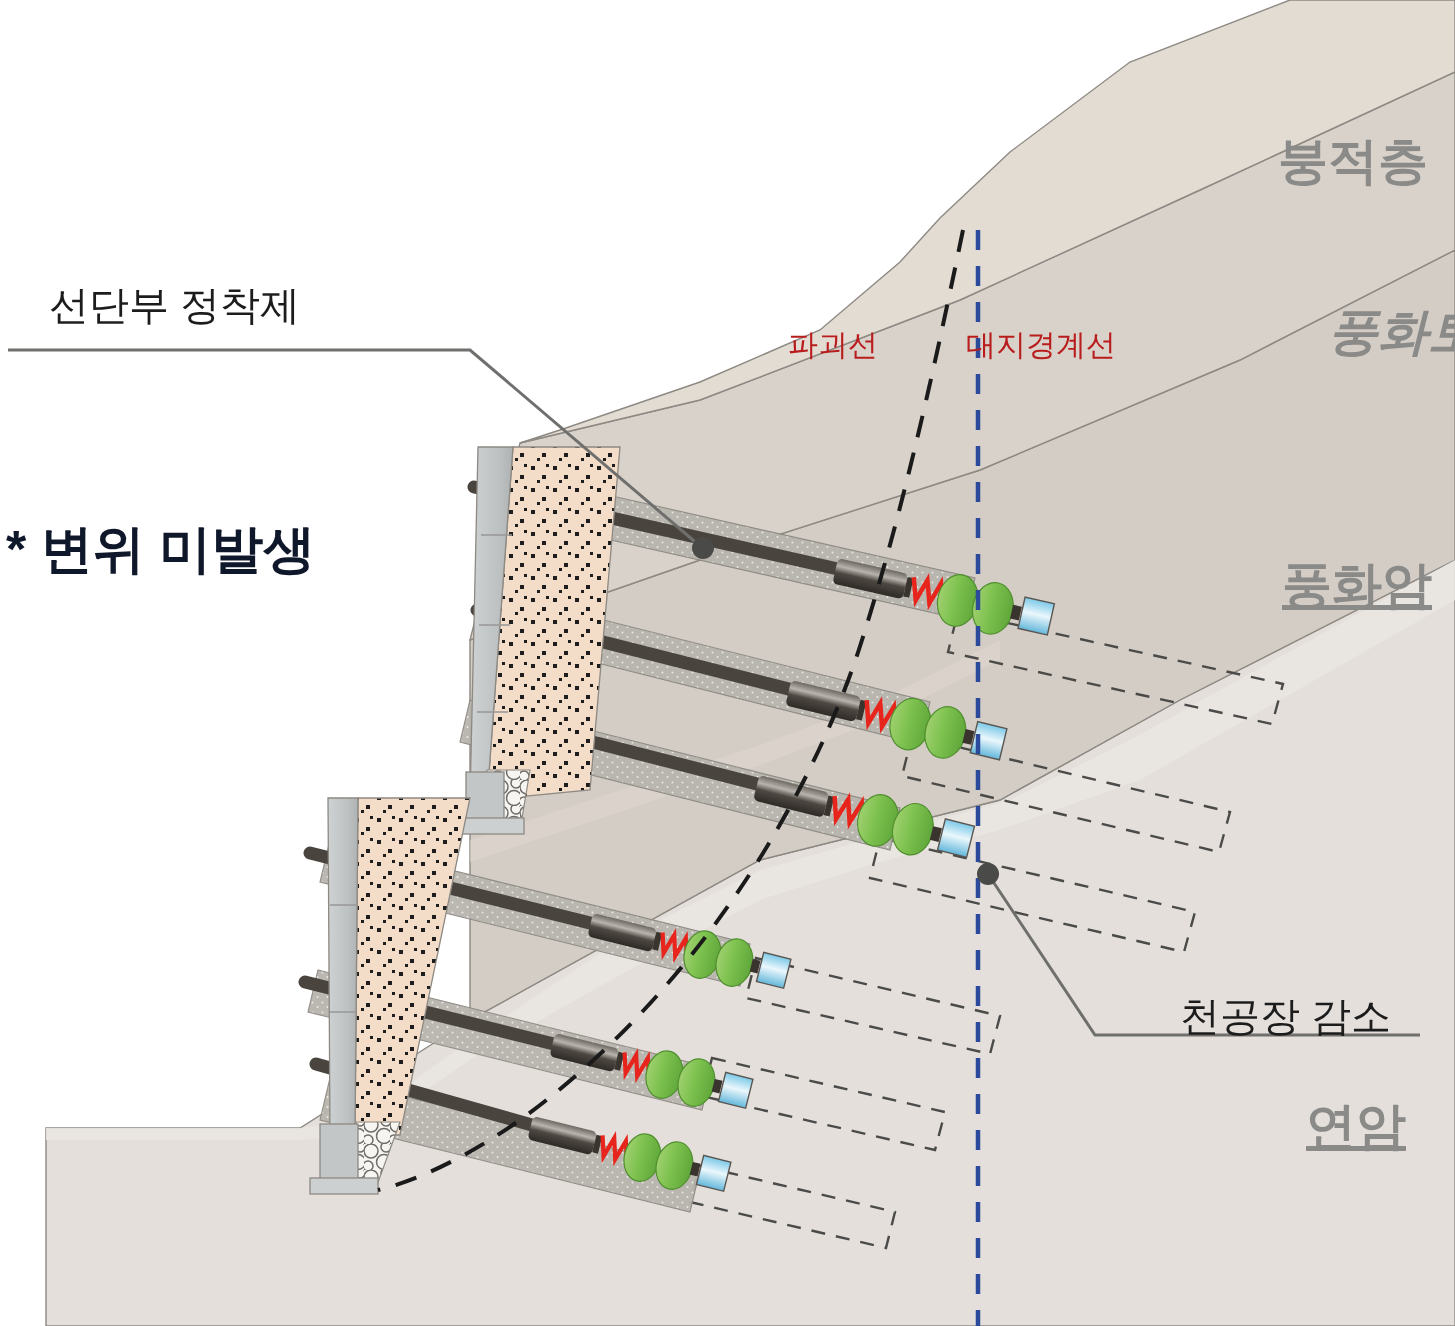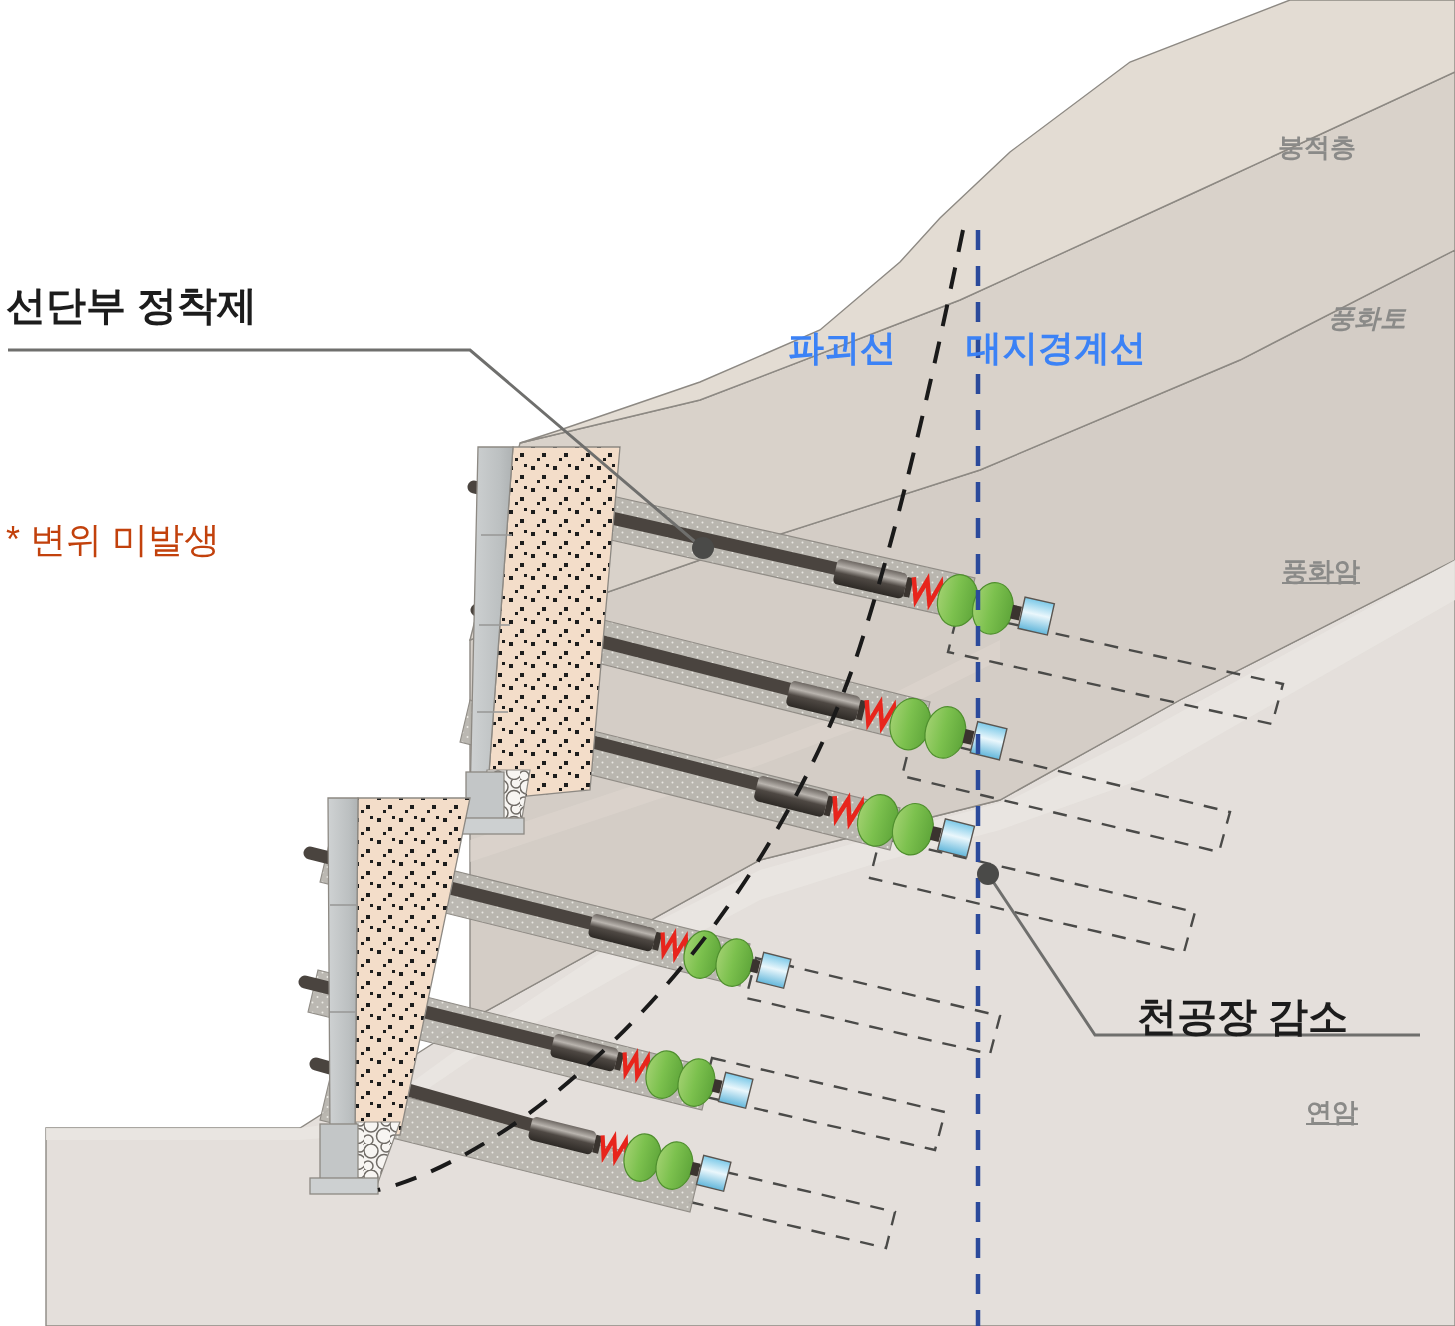--- a/index.html
+++ b/index.html
@@ -1,23 +1,23 @@
 <!DOCTYPE html>
 <html><head>
 <meta charset="utf-8">
 <style>
   html,body{margin:0;padding:0;background:#ffffff;}
   body{font-family:"Liberation Sans","DejaVu Sans",sans-serif;}
   #stage{position:relative;width:1455px;height:1326px;background:#ffffff;overflow:hidden;}
   #scene{position:absolute;left:0;top:0;width:1455px;height:1326px;}
   .lbl{position:absolute;white-space:nowrap;line-height:1.18;}
-  .lbl-strata{font-size:26px;font-weight:700;color:#8a8a88;}
-  .lbl-line{font-size:36px;font-weight:700;color:#3b82f6;}
-  .lbl-callout{font-size:40px;font-weight:700;color:#1c1c1c;}
-  .lbl-note{font-size:36px;font-weight:400;color:#c2410c;}
+  .lbl-strata{font-size:50px;font-weight:700;color:#8a8a88;}
+  .lbl-line{font-size:30px;font-weight:400;color:#b91c1c;}
+  .lbl-callout{font-size:40px;font-weight:400;color:#1c1c1c;margin-left:43px;}
+  .lbl-note{font-size:52px;font-weight:700;color:#0f172a;}
 </style>
 </head>
 <body>
 
 <div id="stage">
 
   <svg id="scene" viewBox="0 0 1455 1326">
     <defs>
 
       <pattern id="stipple" width="22" height="22" patternUnits="userSpaceOnUse">

